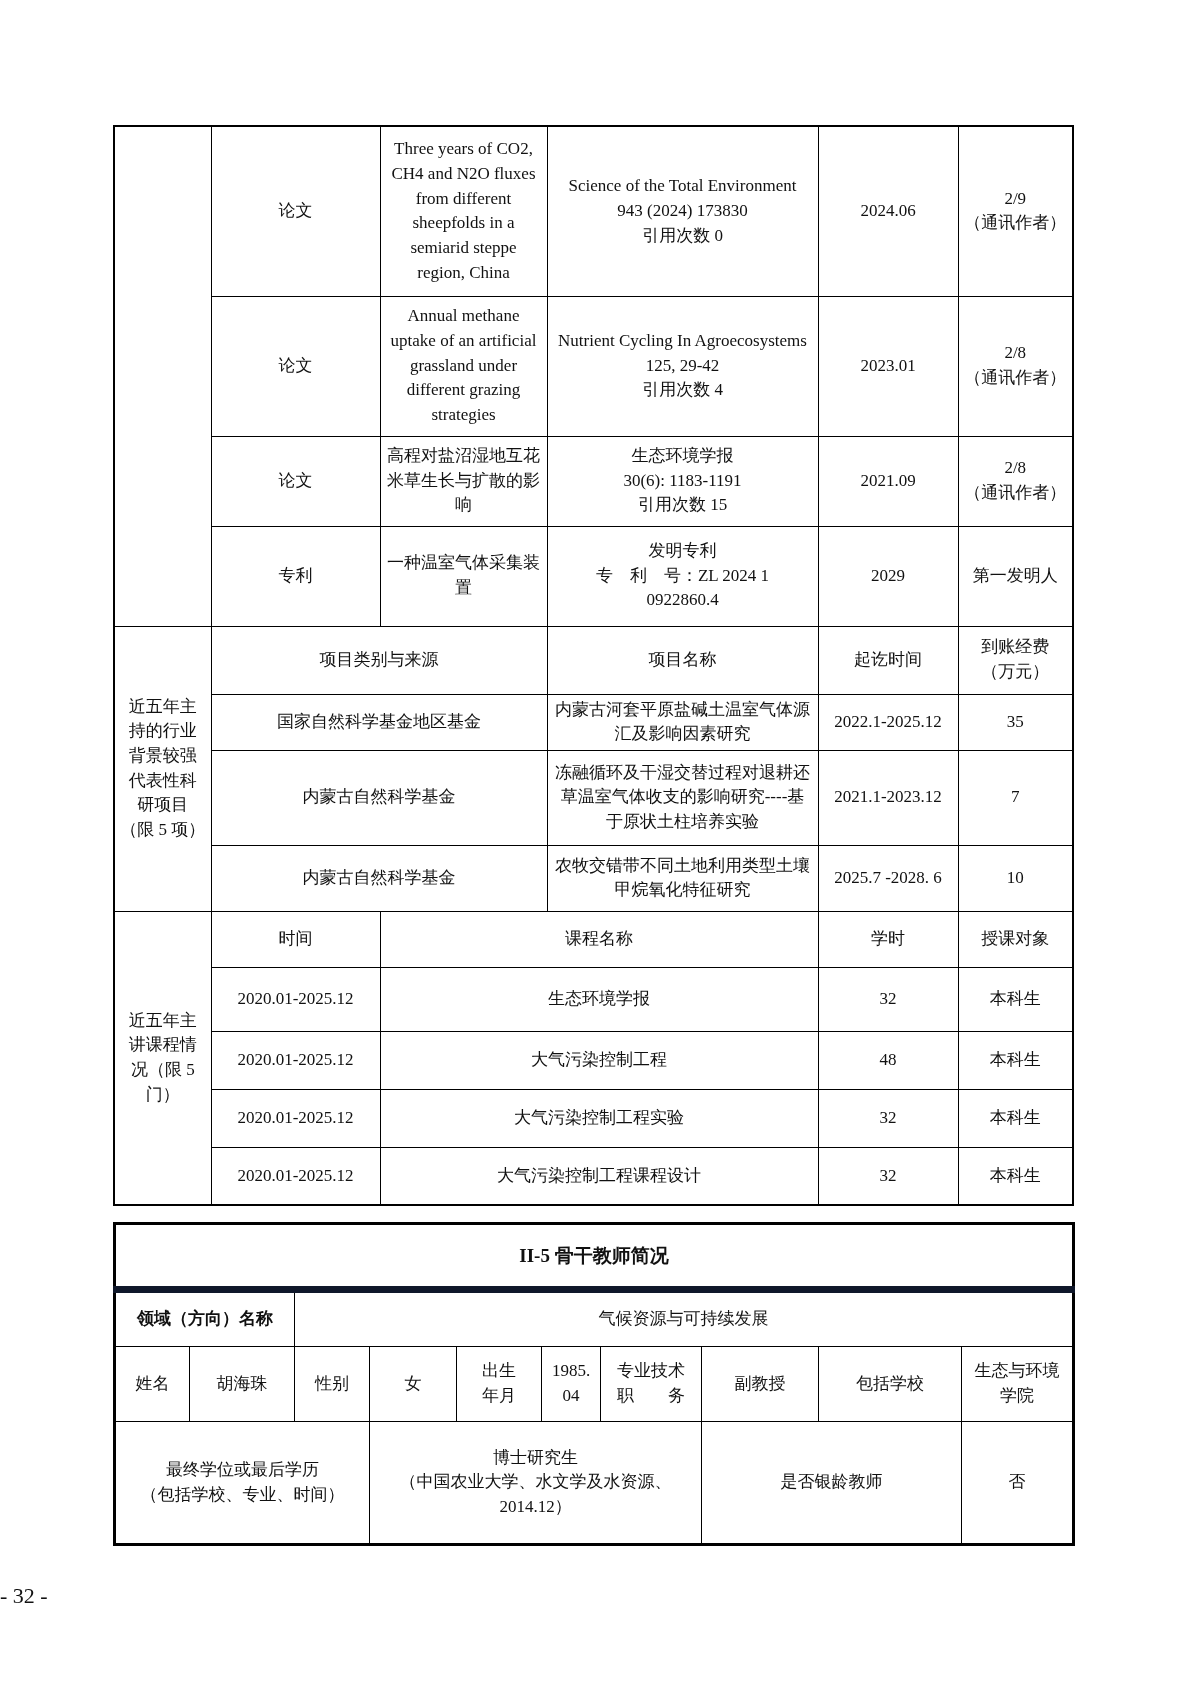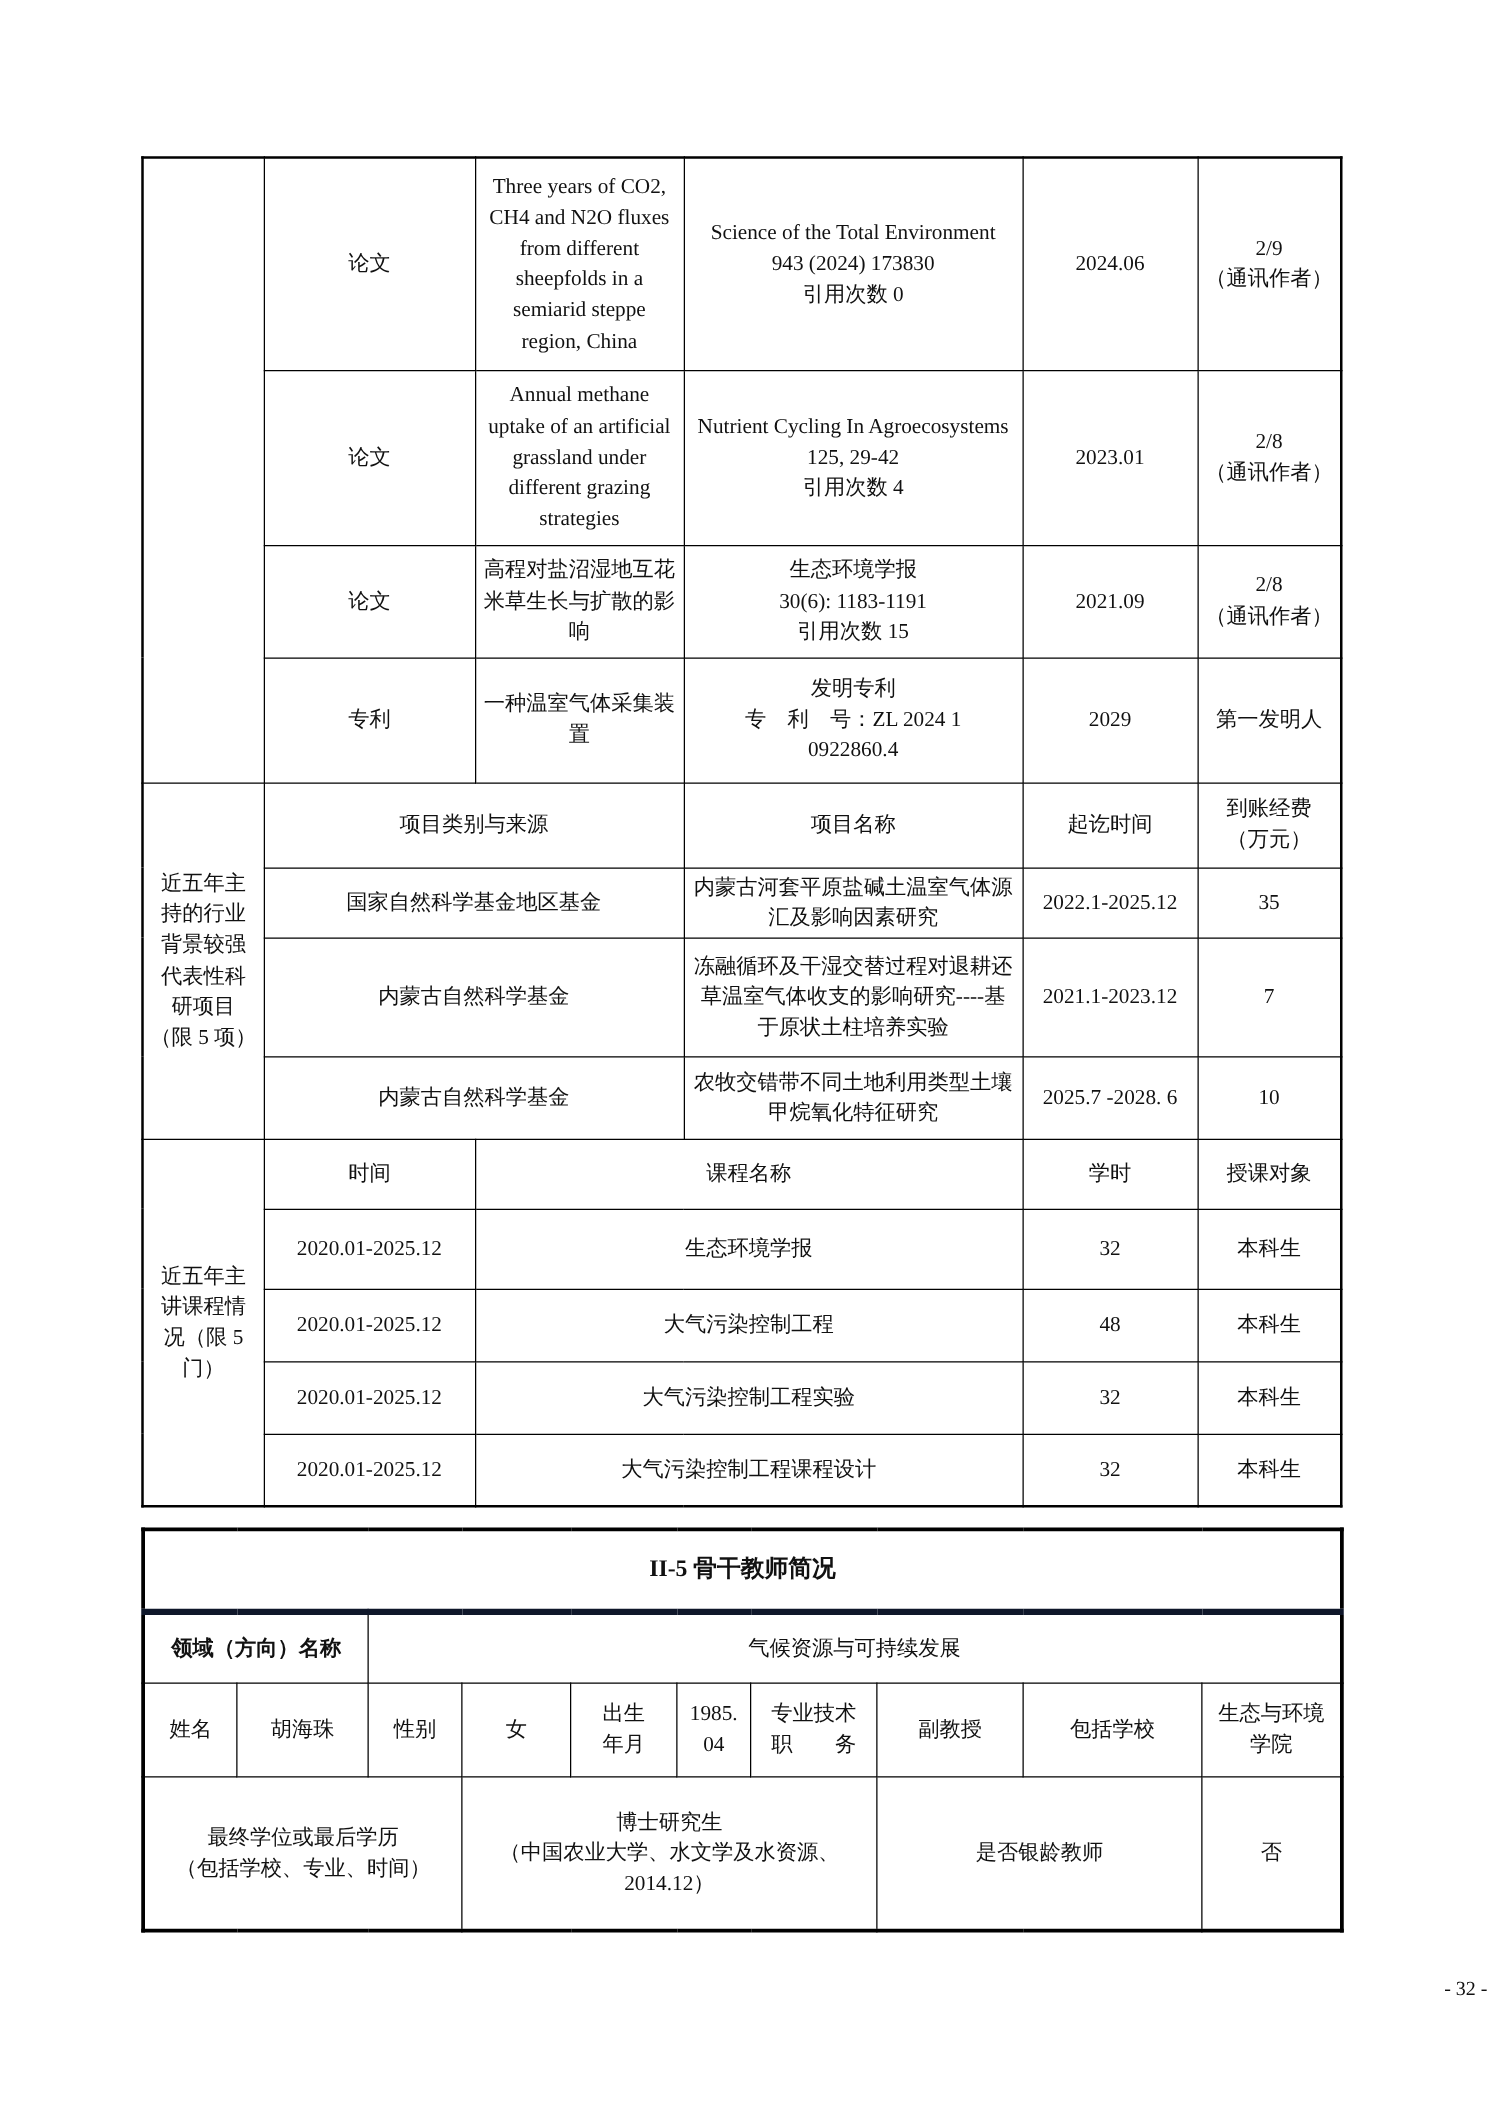--- a/index.html
+++ b/index.html
@@ -22,24 +22,24 @@
     padding:3px 5px;
     white-space:pre-line;
     word-break:break-word;
   }
   .t1{top:125px;border:2.5px solid #000;}
   .t2{top:1222px;border:3px solid #000;}
   .en{line-height:1.32;}
   .side-head{font-size:16.5px;line-height:1.6;}
   .left{text-align:left;}
   .bold{font-weight:bold;}
-  .title-row td{border-bottom:5px solid #0f172a;font-size:19px;padding:8px 10px;margin-left:10px;}
+  .title-row td{border-bottom:7px solid #0f172a;font-size:19px;padding:8px 10px;margin-left:10px;}
   .footer{
     position:absolute;top:1583px;left:0;width:100%;
-    text-align:right;font-size:16px;color:#111;
+    text-align:left;font-size:22px;color:#111;
   }
   .watermark{
     position:absolute;top:1716px;right:28px;
     font-size:23px;color:#9b9b9b;
     font-family:"Liberation Sans","DejaVu Sans",sans-serif;
     letter-spacing:1px;
   }
 </style>
 </head>
 <body>

